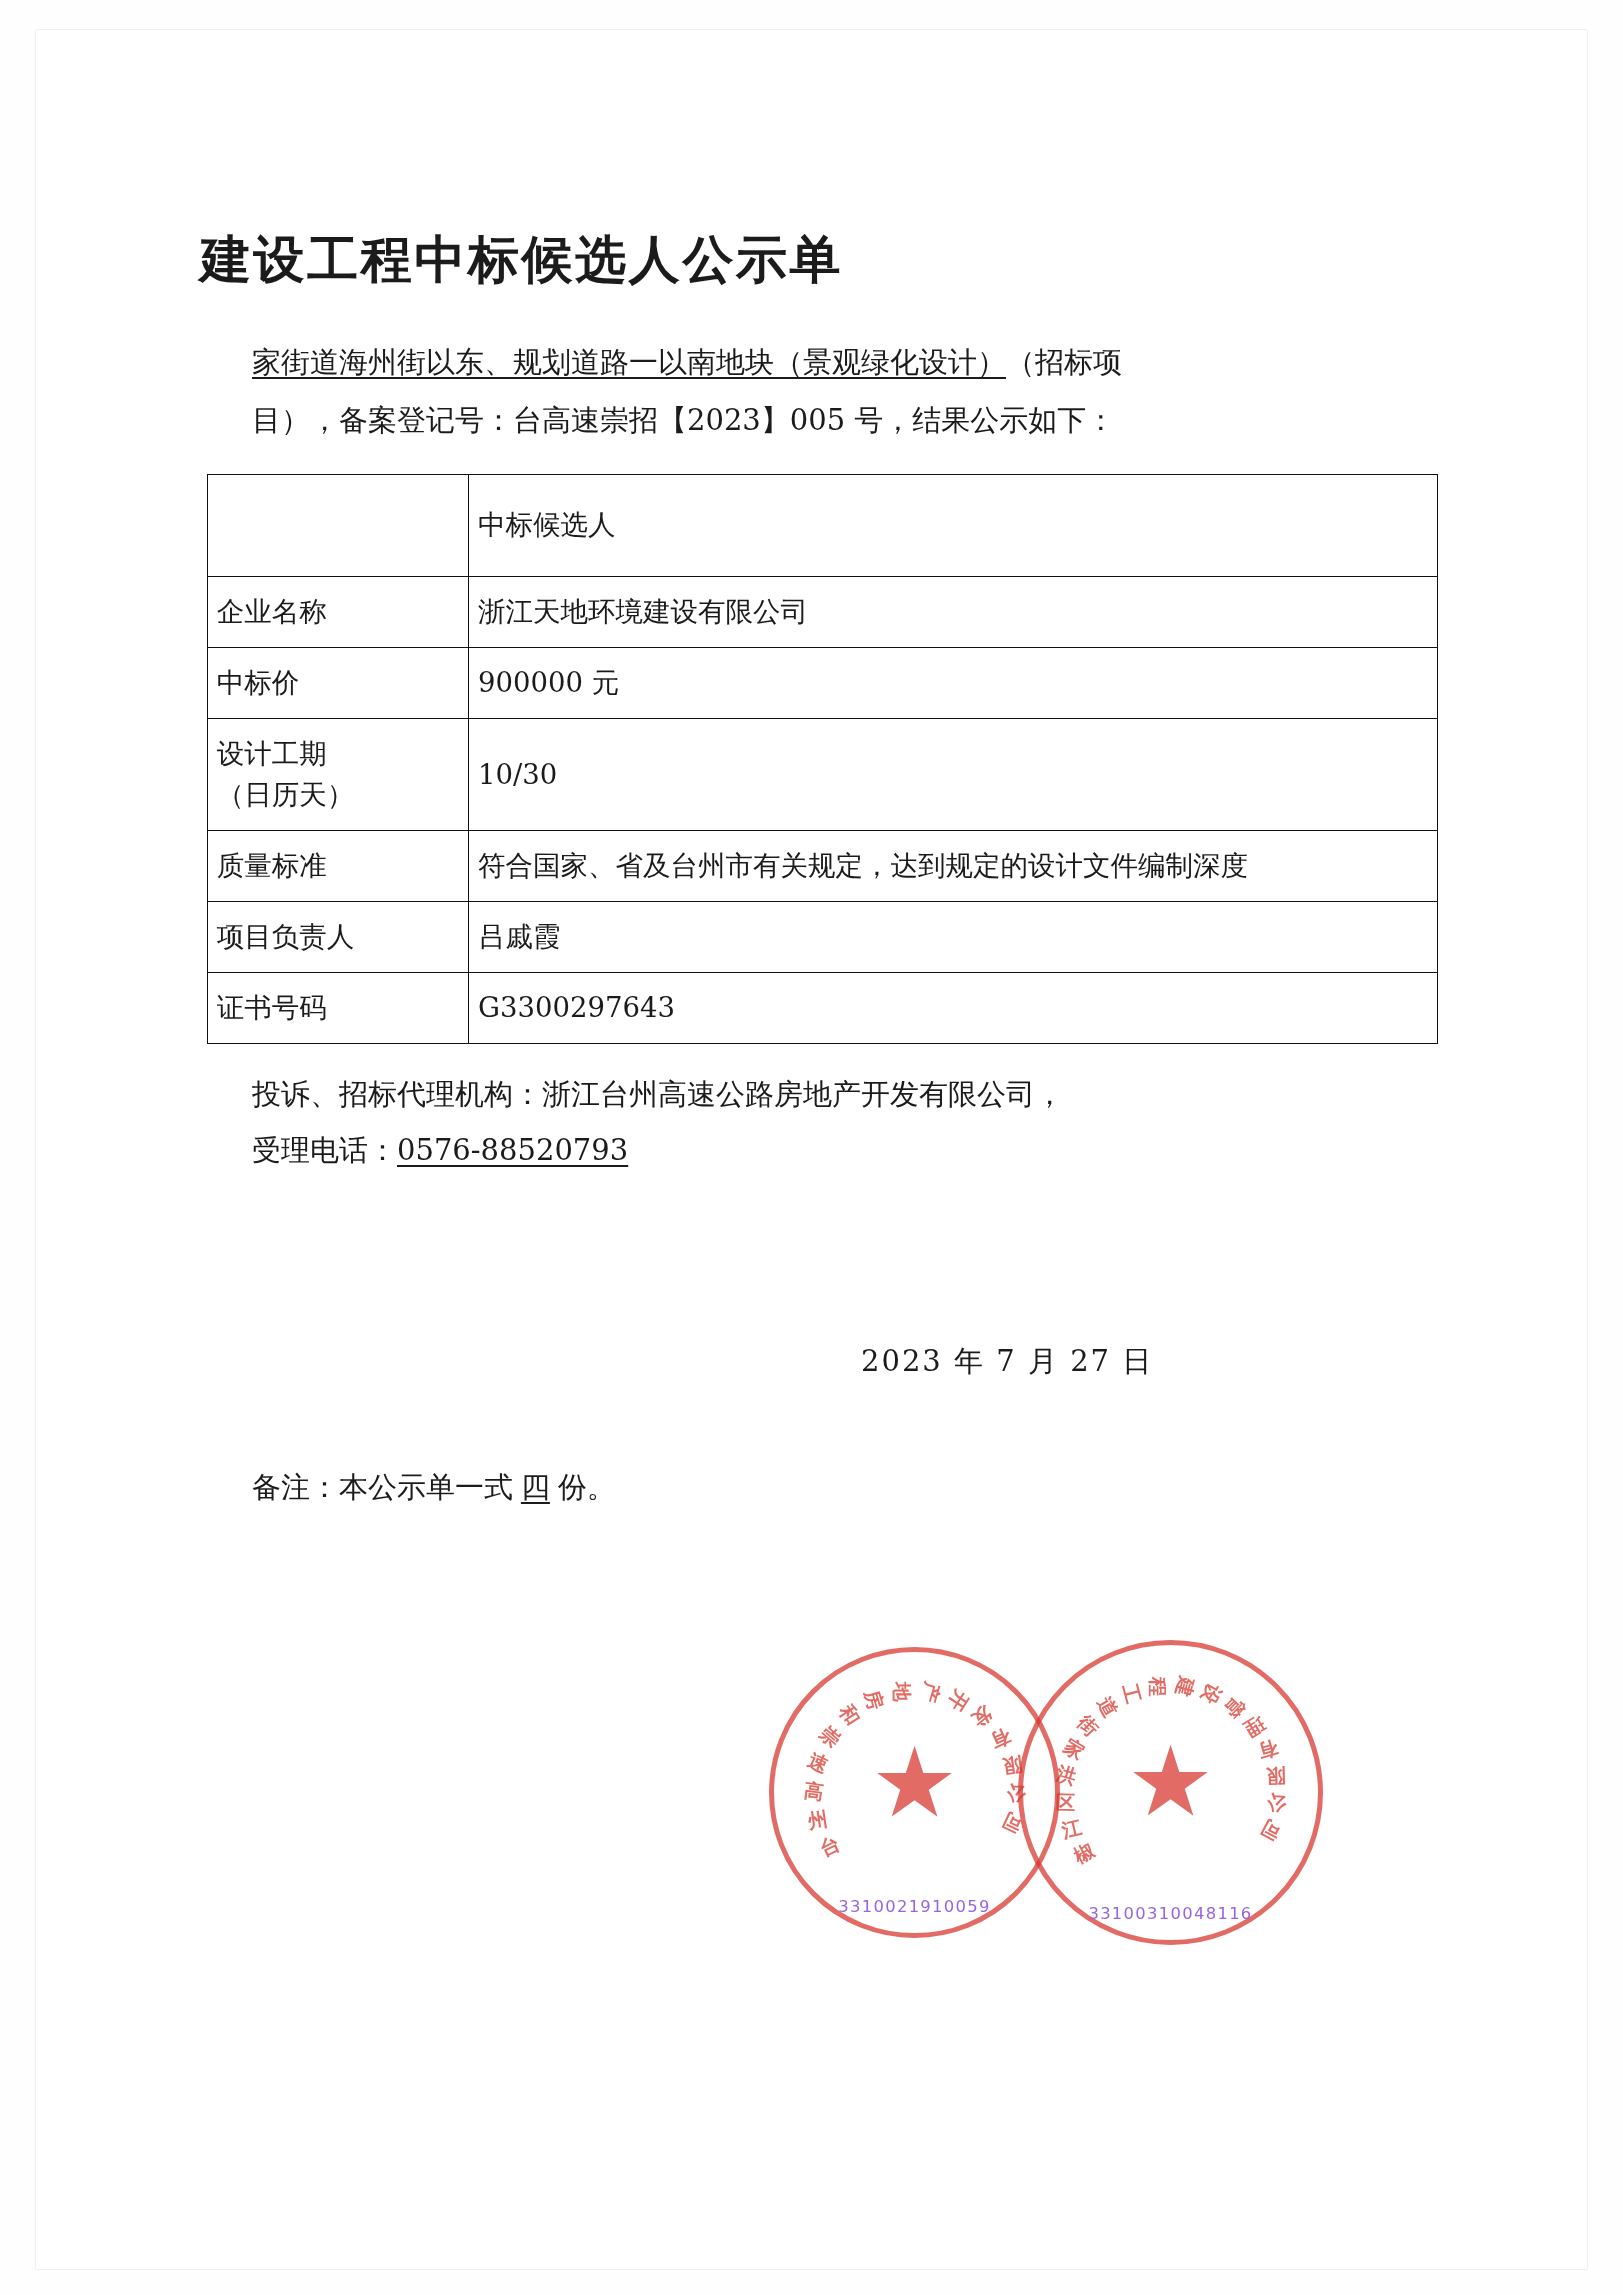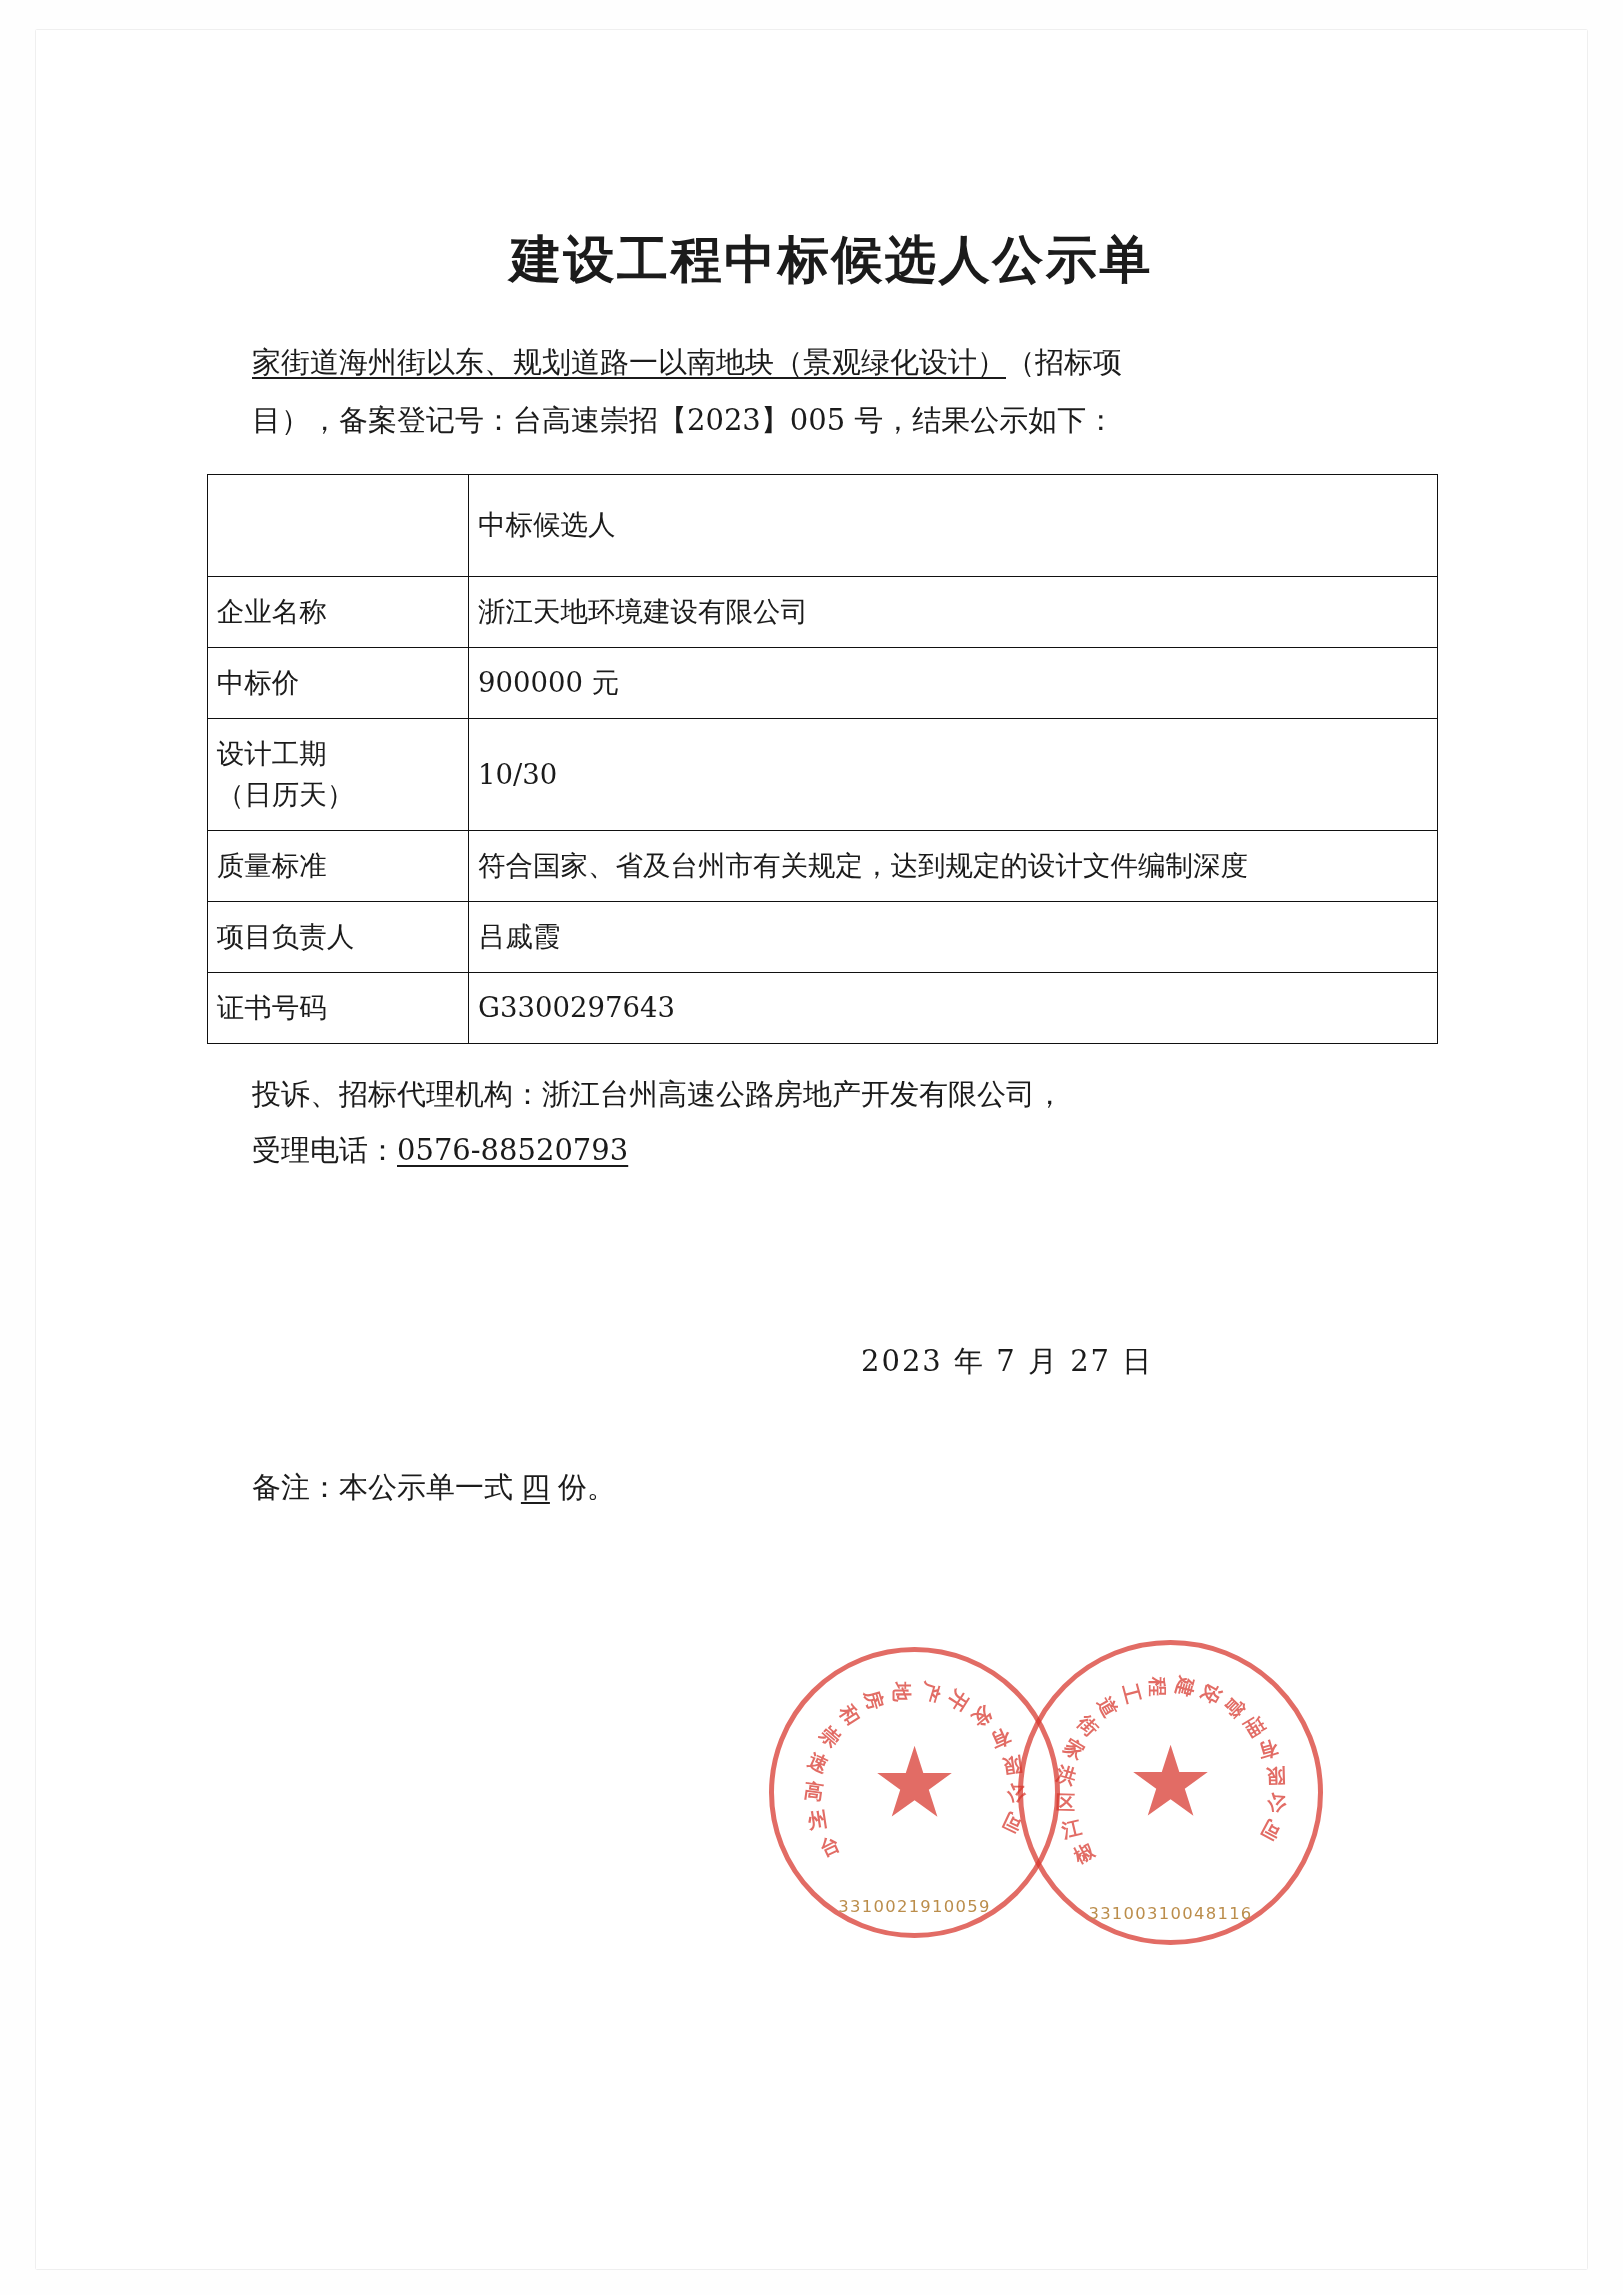--- a/index.html
+++ b/index.html
@@ -28,21 +28,21 @@
     background: #ffffff;
     box-shadow: 0 0 1.3px rgba(0,0,0,0.25);
   }
   .content {
     position: absolute;
     left: 164px;
     top: 196px;
     width: 1263px;
   }
   .doc-title {
-    text-align: center;
+    text-align: left;
     font-size: 51px;
     font-weight: bold;
     letter-spacing: 2.6px;
     font-family: "DejaVu Sans", "Liberation Sans", sans-serif;
     margin-bottom: 42px;
   }
   .para {
     font-size: 29px;
     line-height: 1.78;
     text-align: justify;
@@ -167,21 +167,21 @@
     font-weight: bold;
     transform-origin: 0 0;
     white-space: nowrap;
   }
   .seal .code {
     position: absolute;
     left: 50%;
     bottom: 17px;
     transform: translateX(-50%);
     font-size: 16.4px;
-    color: #a16207;
+    color: #6d28d9;
     font-family: "DejaVu Sans", "Liberation Sans", sans-serif;
     letter-spacing: 1.3px;
     white-space: nowrap;
     margin-top: 24px;
   }
 </style>
 </head>
 <body>
 
 <div class="page">

